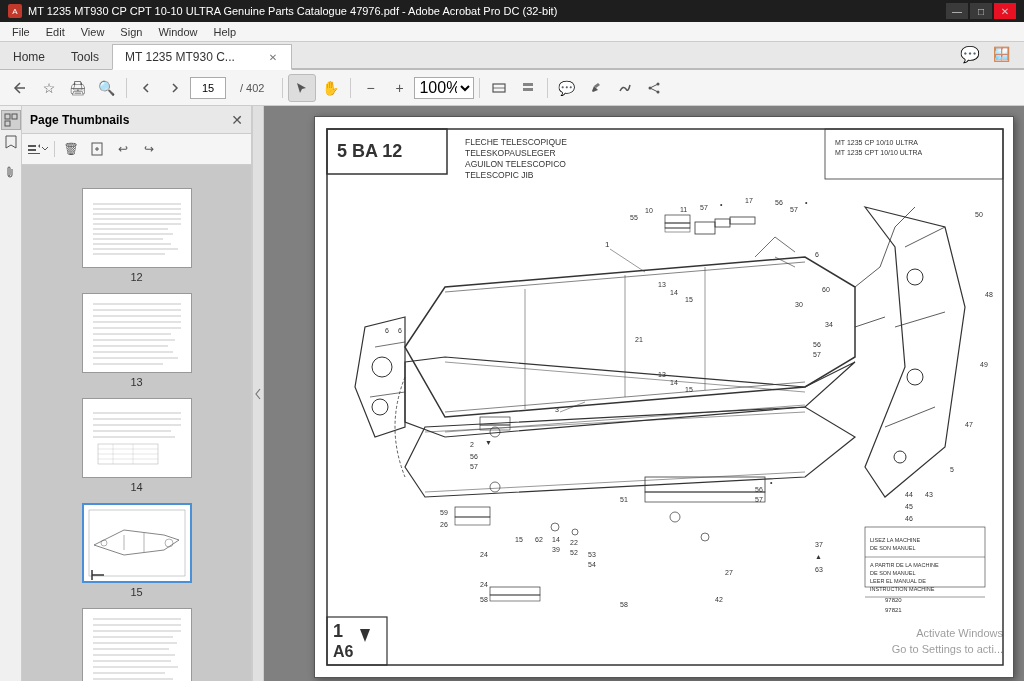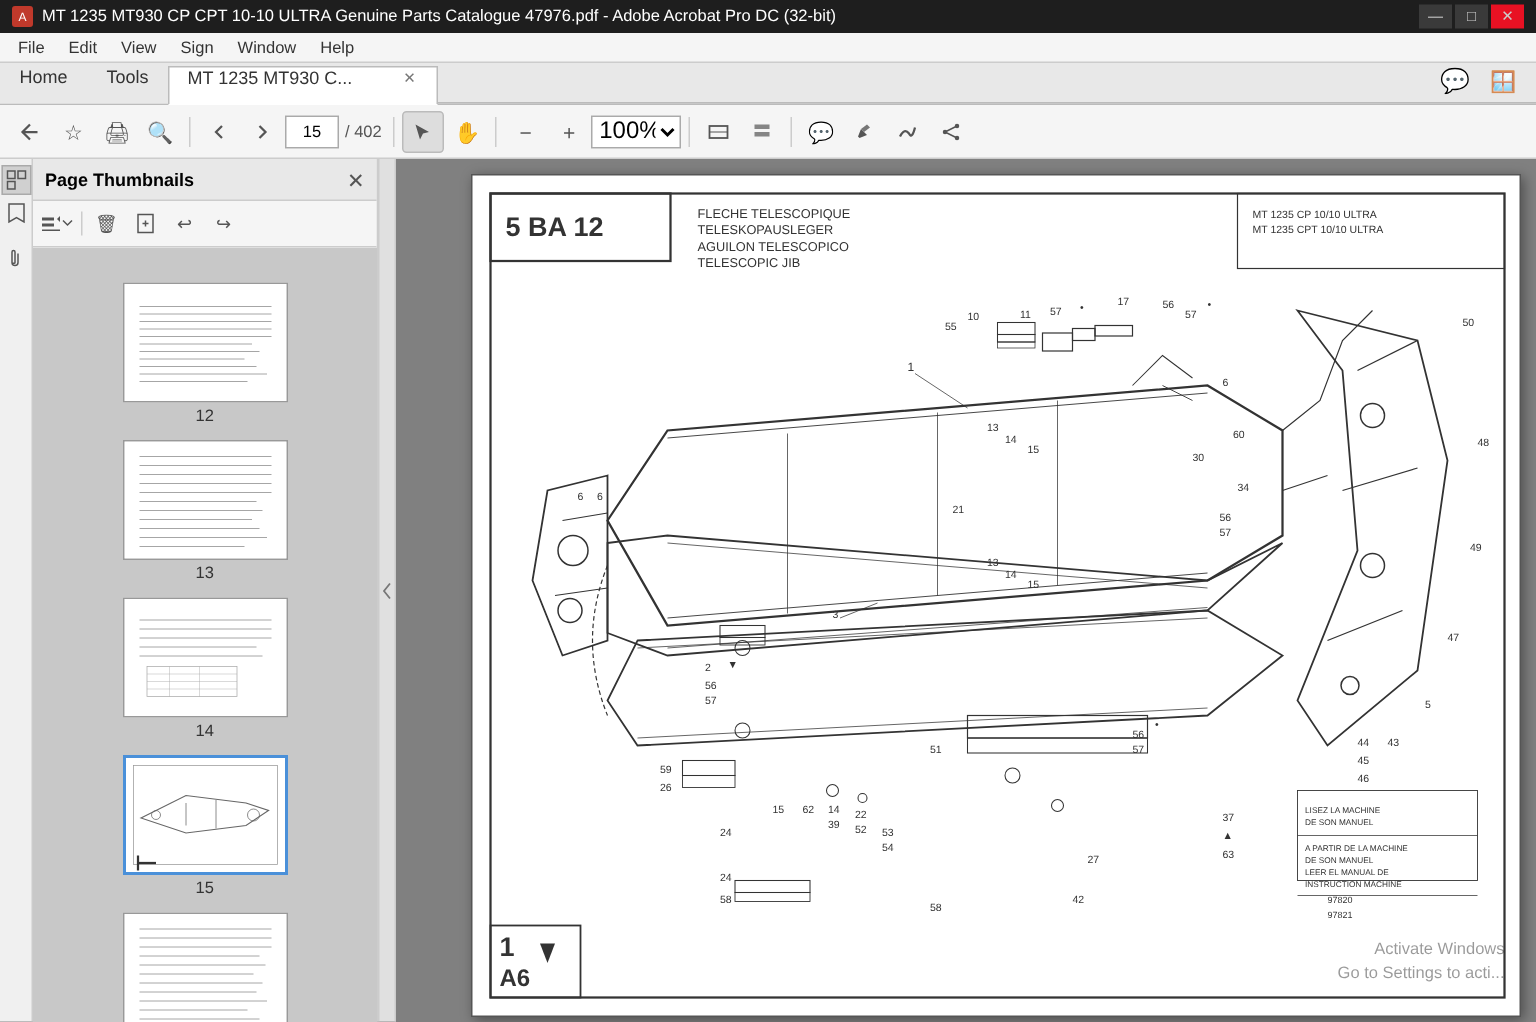--- a/index.html
+++ b/index.html
@@ -43,20 +43,21 @@
       border-bottom: 1px solid #bbb;
       height: 28px;
       display: flex;
       align-items: flex-end;
       padding: 0 0 0 0;
     }
     .tab {
       height: 26px;
       padding: 0 12px;
       display: flex;
+      align-items: center;
       cursor: pointer;
       font-size: 12px;
       border: 1px solid transparent;
       gap: 6px;
     }
     .tab.home-tab {
       background: #e8e8e8;
       color: #333;
       border-bottom: none;
     }
@@ -102,21 +103,21 @@
     .toolbar-separator { width: 1px; height: 20px; background: #ccc; margin: 0 3px; }
     .toolbar-group { display: flex; align-items: center; gap: 1px; }
     .page-input {
       width: 36px;
       height: 22px;
       border: 1px solid #aaa;
       text-align: center;
       font-size: 11px;
       background: #fff;
     }
-    .page-count { font-size: 11px; color: #555; padding: 0 3px; }
+    .page-count { font-size: 11px; color: #555; padding: 0 13px; }
     .zoom-select {
       width: 60px;
       height: 22px;
       border: 1px solid #aaa;
       font-size: 16px;
       background: #fff;
     }
     .chat-btn { width: 28px; height: 28px; border: none; background: transparent; cursor: pointer; font-size: 16px; color: #555; }
 
     

